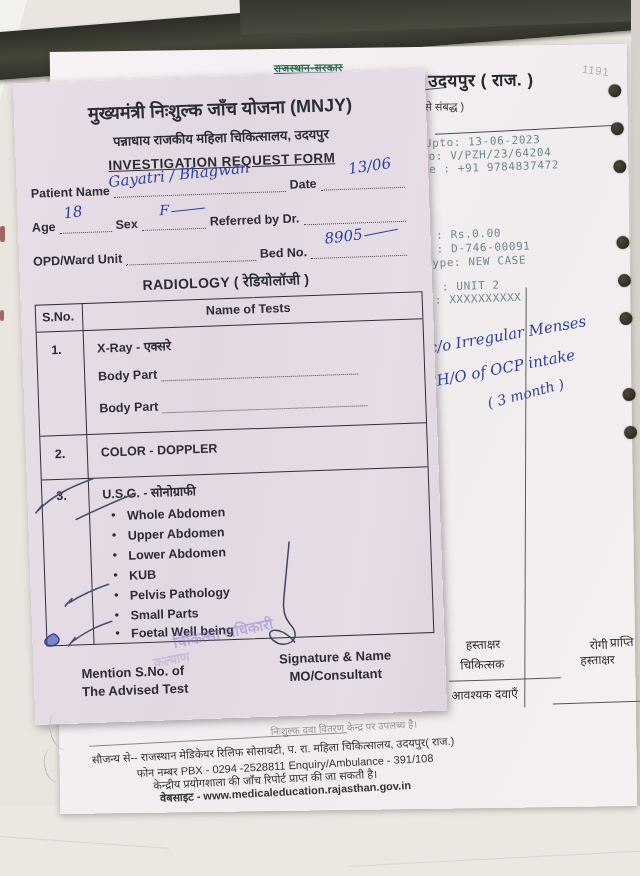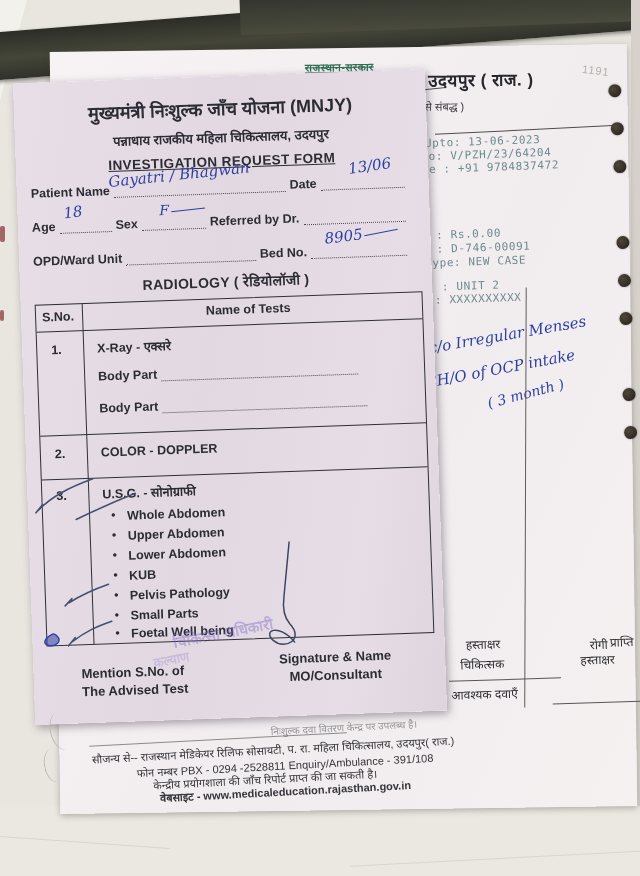--- a/index.html
+++ b/index.html
@@ -82,21 +82,21 @@
   <div class="abs band1"></div>
   <div class="abs band2"></div>
   <div class="abs right-strip"></div>
   <div class="abs bottom-bg"></div>
   <div class="abs crease" style="left:350px;top:858px;width:300px;transform:rotate(-3deg);"></div>
   <div class="abs crease" style="left:0;top:842px;width:170px;transform:rotate(4deg);"></div>
   <div class="abs redmark" style="left:0;top:226px;width:5px;height:16px;"></div>
   <div class="abs redmark" style="left:0;top:310px;width:4px;height:11px;"></div>
 
   <div id="page" class="abs">
-    <div class="abs govt nw" style="left:255px;top:12px;">राजस्थान-सरकार</div>
+    <div class="abs govt nw" style="left:224px;top:12px;">राजस्थान-सरकार</div>
     <div class="abs hand nw" style="left:250px;top:25px;font-size:17px;transform:rotate(-7deg);">गायत्री</div>
     <div class="abs rule" style="left:246px;top:47px;width:150px;transform:rotate(-5deg);border-top-width:1.1px;"></div>
     <div class="abs pencil nw" style="left:532px;top:20px;">1191</div>
 
     <div class="abs city nw" style="left:378px;top:22px;">उदयपुर ( राज. )</div>
     <div class="abs affil nw" style="left:374px;top:52px;">से संबद्ध )</div>
     <div class="abs rule" style="left:384px;top:84px;width:178px;transform:rotate(-2deg);"></div>
 
     <div class="abs" style="left:0;top:0;width:577px;height:300px;transform:rotate(-1.2deg);">
       <div class="abs dotmx nw" style="left:375px;top:92px;">Upto: 13-06-2023</div>

